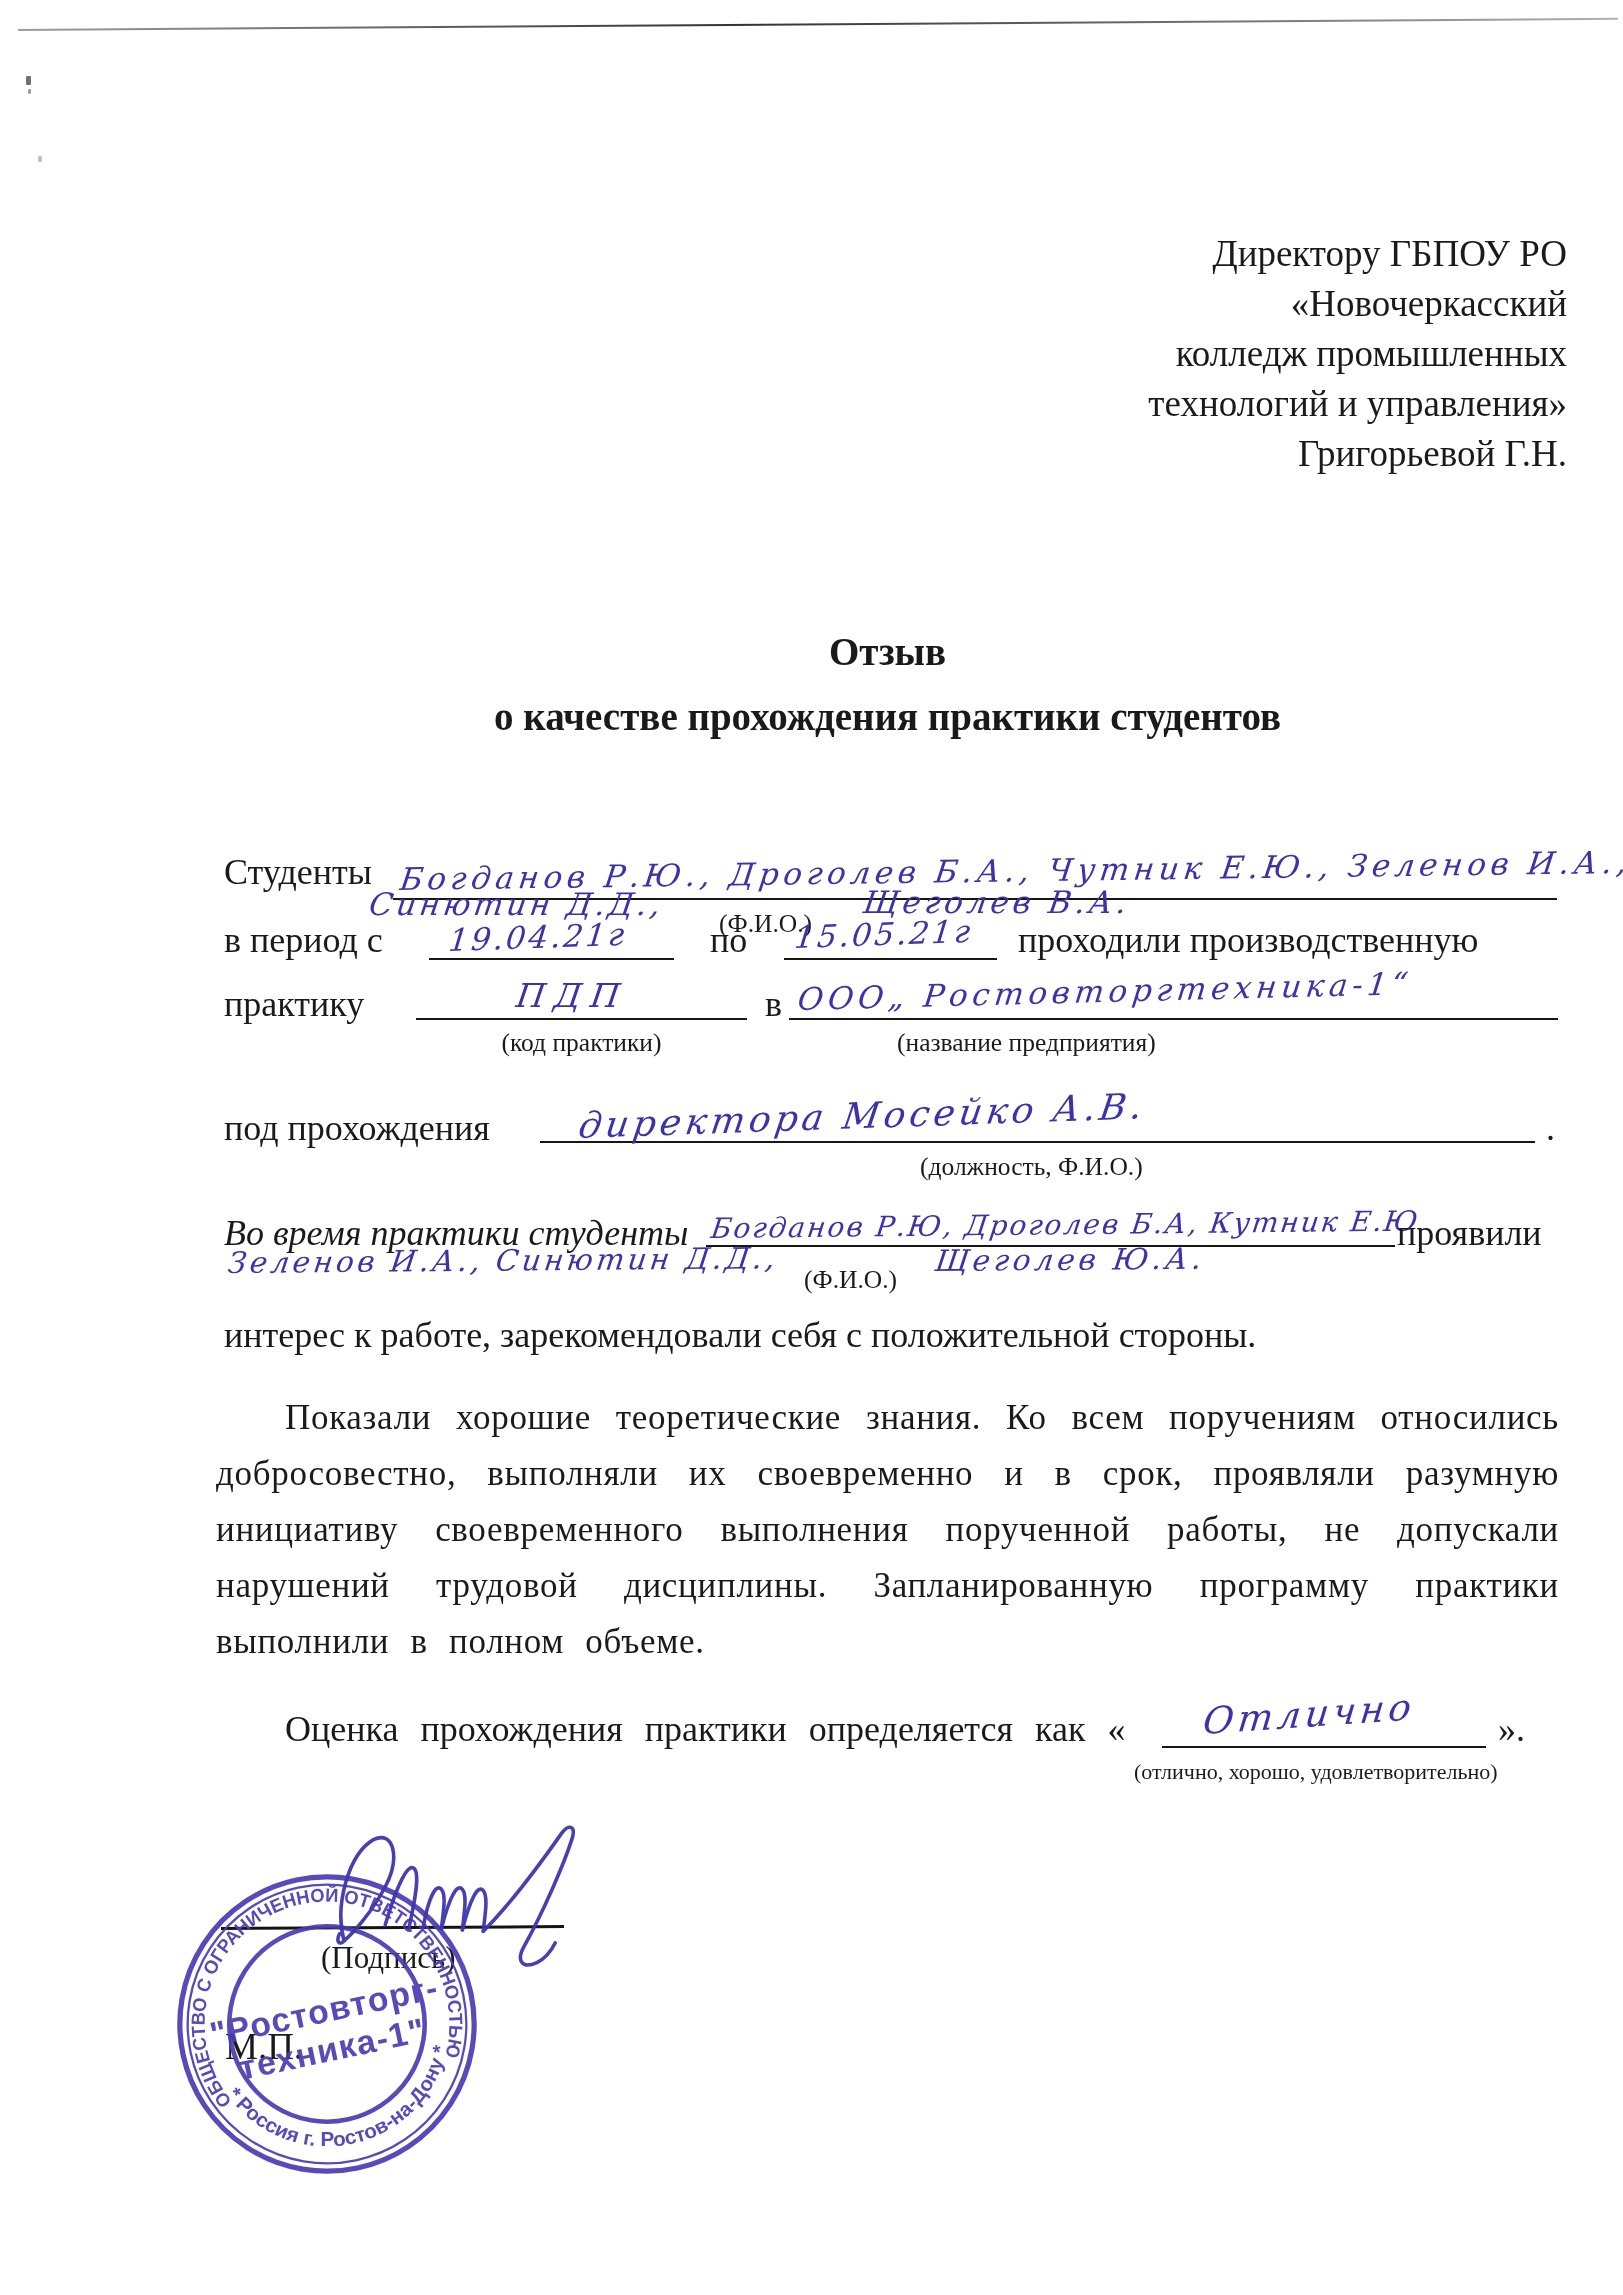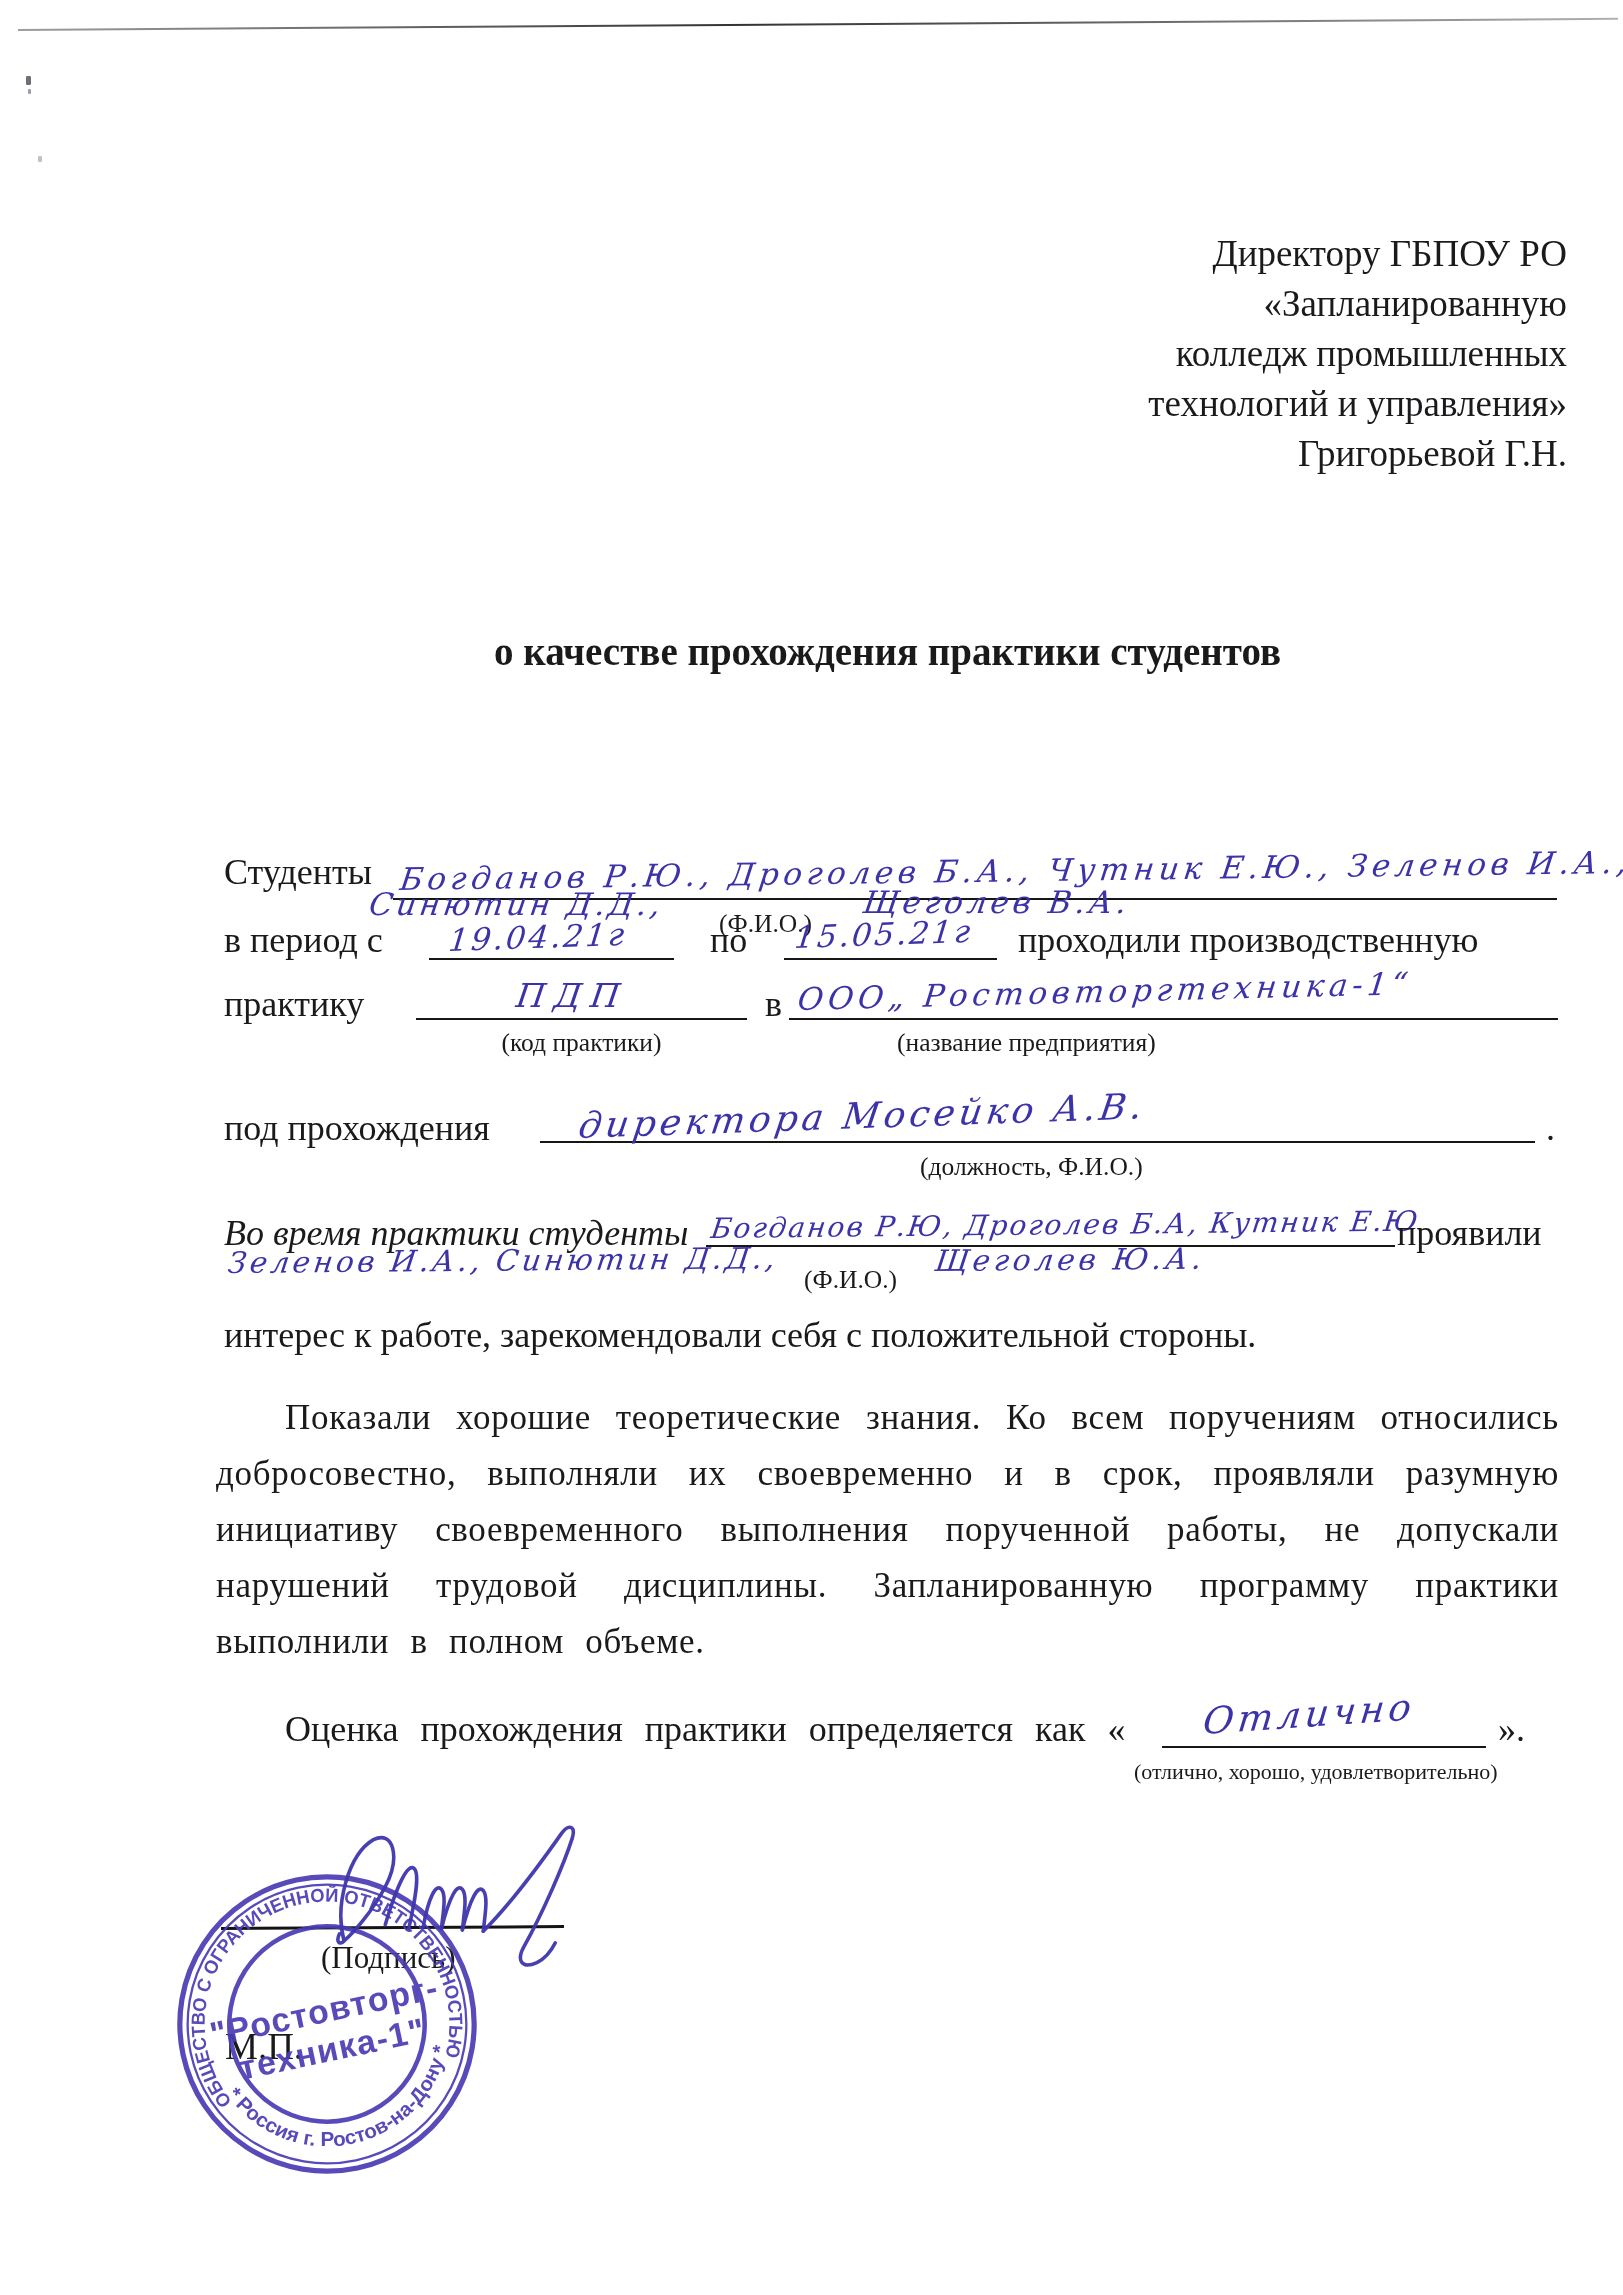--- a/index.html
+++ b/index.html
@@ -26,27 +26,28 @@
 
 <div class="page">
 
   <div class="abs hairline" style="left:18.3px;top:29px;width:1600px;transform:rotate(-0.4deg);"></div>
   <div class="abs dot" style="left:26px;top:76px;width:4.6px;height:8.5px;opacity:.8;"></div>
   <div class="abs dot" style="left:27.5px;top:89px;width:3.3px;height:4.6px;opacity:.55;"></div>
   <div class="abs dot" style="left:38px;top:156px;width:3.9px;height:5.9px;opacity:.35;"></div>
 
   <div class="abs recipient" style="top:229px;right:56px;">
     <div>Директору ГБПОУ РО</div>
-    <div>«Запланированную</div>
+    <div>«Новочеркасский</div>
     <div>колледж промышленных</div>
     <div>технологий и управления»</div>
     <div>Григорьевой Г.Н.</div>
   </div>
 
   <div class="abs title-block" style="left:216px;top:619px;width:1343px;">
+    <div>Отзыв</div>
     <div>о качестве прохождения практики студентов</div>
   </div>
 
   <div class="abs pt" style="left:224px;top:851px;">Студенты</div>
   <div class="abs blank" style="left:393px;top:809px;width:1164px;height:89px;">
     <span class="hw abs" style="left:5.2px;bottom:1.3px;font-size:31px;letter-spacing:4.6px;transform:skewX(-8deg) rotate(-0.8deg);">Богданов Р.Ю., Дроголев Б.А., Чутник Е.Ю., Зеленов И.А.,</span>
   </div>
   <span class="hw abs" style="left:367px;top:886px;font-size:31px;letter-spacing:3.3px;transform:skewX(-8deg);">Синютин Д.Д.,</span>
   <div class="abs cap" style="left:719px;top:909px;">(Ф.И.О.)</div>
   <span class="hw abs" style="left:861px;top:884px;font-size:31px;letter-spacing:3.9px;transform:skewX(-8deg);">Щеголев В.А.</span>

